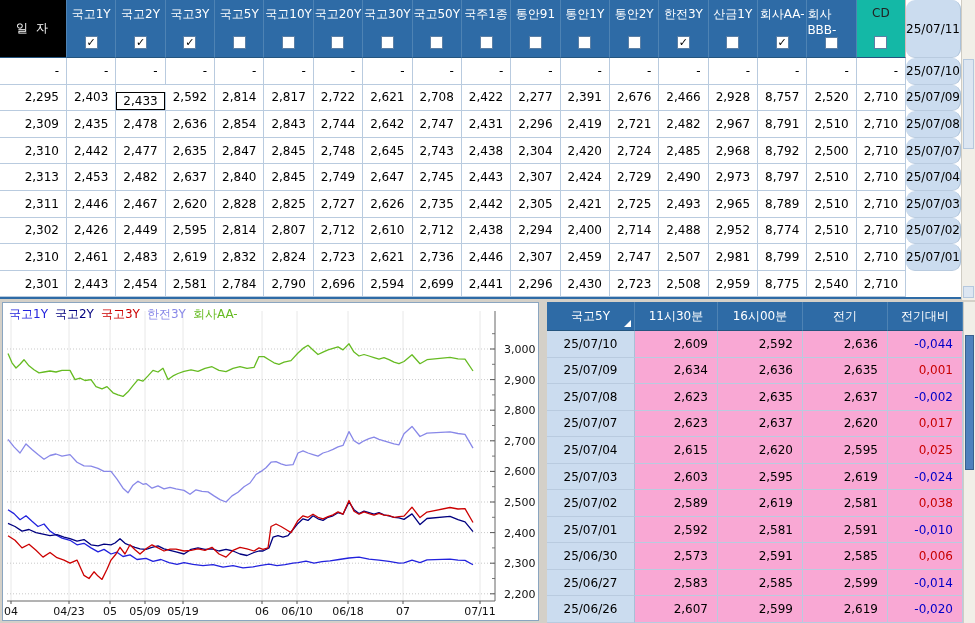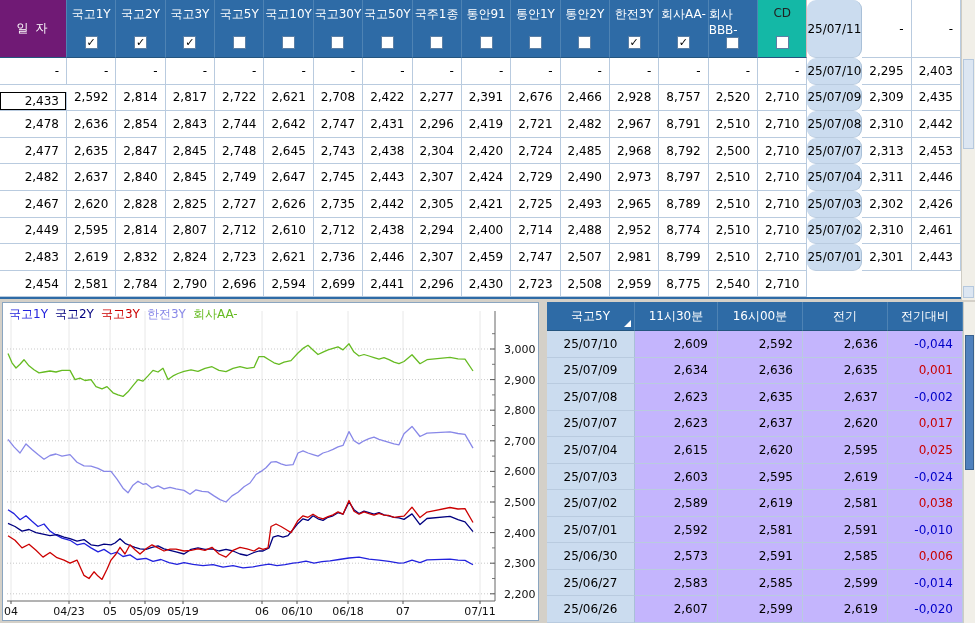--- a/index.html
+++ b/index.html
@@ -12,22 +12,22 @@
   
   #top-table{
     position:absolute;left:0;top:0;width:961px;
     display:grid;
     grid-template-columns:67px repeat(18,1fr);
     grid-template-rows:58px repeat(9,26.6px);
     border-bottom:2px solid #2E6BA6;
     background:#fff;
   }
   .tt-hdate{
-    background:#701a75;color:#fff;display:flex;align-items:center;justify-content:center;
-    border-right:1px solid #4E83B4;border-bottom:1px solid #24557F;letter-spacing:2px;font-family:Liberation Serif, serif;
+    background:#000000;color:#fff;display:flex;align-items:center;justify-content:center;
+    border-right:1px solid #4E83B4;border-bottom:1px solid #24557F;letter-spacing:2px;
   }
   .tt-hcol{
     background:#2E6BA6;color:#fff;display:flex;flex-direction:column;align-items:center;
     justify-content:space-between;padding:6px 0 8px 0;
     border-right:1px solid #4E83B4;border-bottom:1px solid #24557F;
   }
   .tt-hcol.pink{background:#14b8a6;color:#222;border-right:1px solid #D8B8BA;}
   .cb{
     width:13px;height:13px;background:#fff;border:1px solid #5C7FA4;
     display:flex;align-items:center;justify-content:center;box-sizing:border-box;
@@ -80,21 +80,21 @@
   }
   .dt-sort{
     position:absolute;right:3px;bottom:3px;width:0;height:0;
     border-left:7px solid transparent;border-bottom:7px solid #fff;
   }
   .dt-date{
     background:#CBDCEF;display:flex;align-items:center;justify-content:center;
     border-right:1px solid #A9C0D8;border-bottom:1px solid #B9CBDF;
   }
   .dt-val{
-    background:#c4b5fd;display:flex;align-items:center;justify-content:flex-end;
+    background:#f9a8d4;display:flex;align-items:center;justify-content:flex-end;
     padding-right:9px;border-right:1px solid #B9CBDF;border-bottom:1px solid #B9CBDF;padding-left:28px;
   }
   .dt-val.up{color:#C80000;}
   .dt-val.down{color:#0000C8;}
   
   #detail-scrollbar{
     position:absolute;left:963px;top:302px;width:12px;height:321px;
     background:#F1EFE8;border-left:1px solid #CFCCC3;box-sizing:border-box;
   }
   #detail-scrollbar .sb-thumb{
@@ -127,20 +127,24 @@
     </div>
     <div class="tt-hcol">
       <div>국고5Y</div>
       <div class="cb"></div>
     </div>
     <div class="tt-hcol">
       <div>국고10Y</div>
       <div class="cb"></div>
     </div>
     <div class="tt-hcol">
+      <div>국고20Y</div>
+      <div class="cb"></div>
+    </div>
+    <div class="tt-hcol">
       <div>국고30Y</div>
       <div class="cb"></div>
     </div>
     <div class="tt-hcol">
       <div>국고50Y</div>
       <div class="cb"></div>
     </div>
     <div class="tt-hcol">
       <div>국주1종</div>
       <div class="cb"></div>
@@ -155,20 +159,24 @@
     </div>
     <div class="tt-hcol">
       <div>통안2Y</div>
       <div class="cb"></div>
     </div>
     <div class="tt-hcol">
       <div>한전3Y</div>
       <div class="cb checked">
         <span class="mark">✓</span>
       </div>
+    </div>
+    <div class="tt-hcol">
+      <div>산금1Y</div>
+      <div class="cb"></div>
     </div>
     <div class="tt-hcol">
       <div>회사AA-</div>
       <div class="cb checked">
         <span class="mark">✓</span>
       </div>
     </div>
     <div class="tt-hcol">
       <div>회사BBB-</div>
       <div class="cb"></div>

